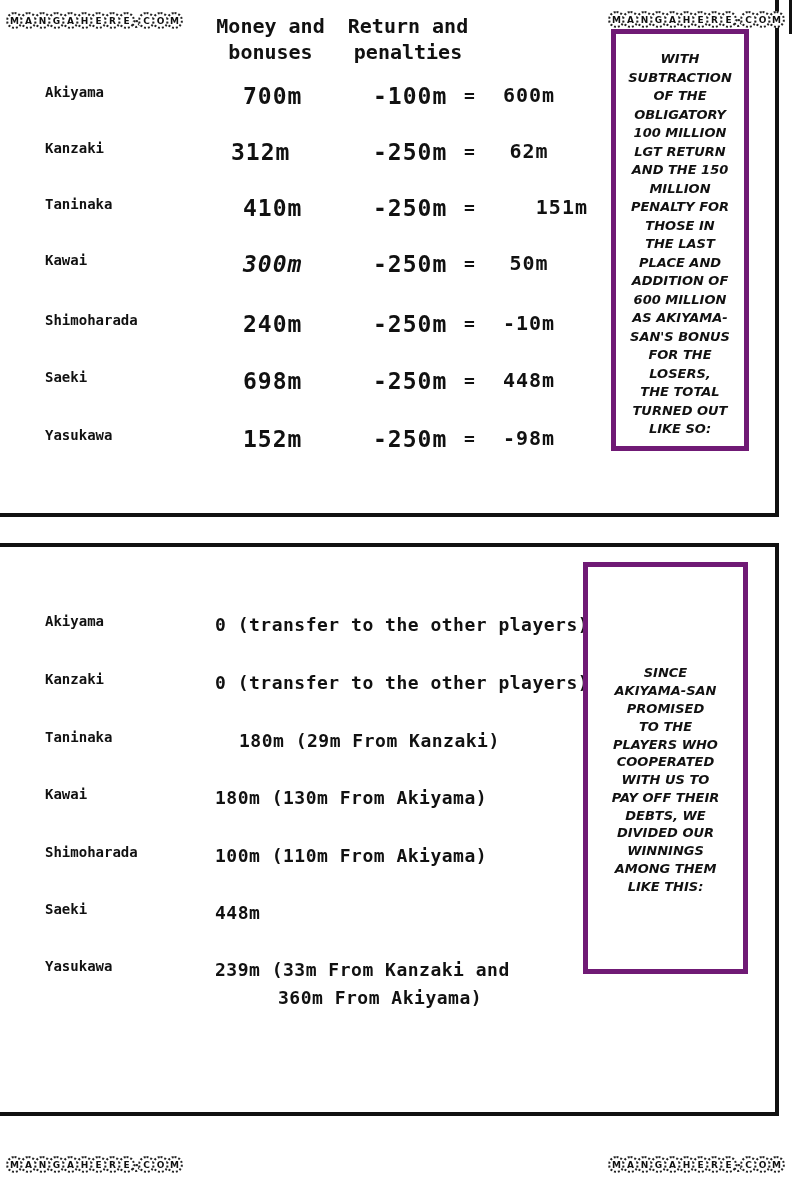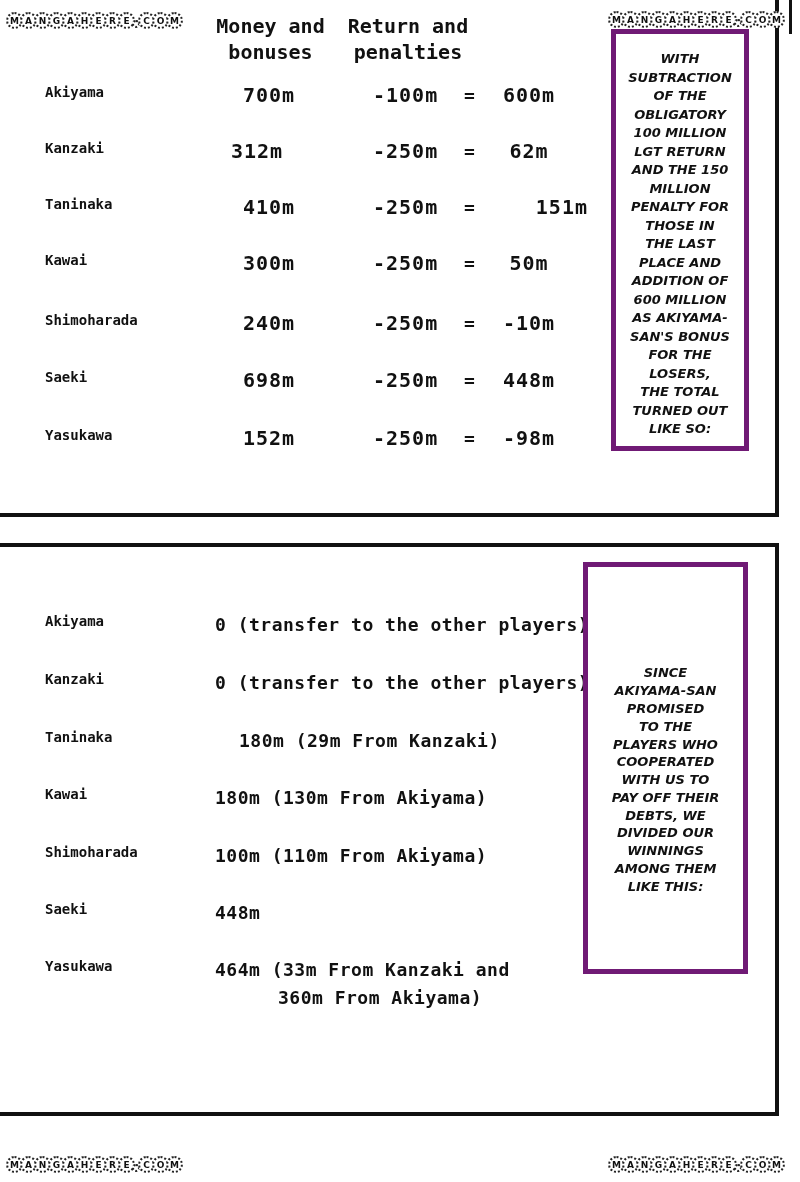--- a/index.html
+++ b/index.html
@@ -42,21 +42,21 @@
   }
   
   .t{
     position:absolute;
     font-family:"DejaVu Sans Mono",monospace;
     font-weight:bold;color:#111;
     white-space:nowrap;
   }
   .hdr{font-size:20px;line-height:26px;text-align:center;white-space:pre-line;}
   .name{font-size:14px;}
-  .num{font-size:20px;letter-spacing:1px;}
+  .num{font-size:23px;letter-spacing:1px;}
   .eq{font-size:18px;}
   .res{font-size:20px;letter-spacing:1px;text-align:center;width:118px;}
   .val{font-size:18px;letter-spacing:0.5px;}
   
   .note-box{
     position:absolute;
     border:5px solid #701a75;background:#fff;
     box-sizing:border-box;
     display:flex;flex-direction:column;align-items:center;
     text-align:center;
@@ -153,21 +153,21 @@
 <div class="t eq" style="left:464px;top:141px;">=</div>
 <div class="t res" style="left:470px;top:139px;">62m</div>
 
 <div class="t name" style="left:45px;top:196px;">Taninaka</div>
 <div class="t num" style="left:243px;top:195px;">410m</div>
 <div class="t num" style="left:373px;top:195px;">-250m</div>
 <div class="t eq" style="left:464px;top:197px;">=</div>
 <div class="t res" style="left:470px;top:195px;text-align:right;">151m</div>
 
 <div class="t name" style="left:45px;top:252px;">Kawai</div>
-<div class="t num" style="left:243px;top:251px;">300m</div>
+<div class="t num" style="left:243px;top:251px;font-style:italic;">300m</div>
 <div class="t num" style="left:373px;top:251px;">-250m</div>
 <div class="t eq" style="left:464px;top:253px;">=</div>
 <div class="t res" style="left:470px;top:251px;">50m</div>
 
 <div class="t name" style="left:45px;top:312px;">Shimoharada</div>
 <div class="t num" style="left:243px;top:311px;">240m</div>
 <div class="t num" style="left:373px;top:311px;">-250m</div>
 <div class="t eq" style="left:464px;top:313px;">=</div>
 <div class="t res" style="left:470px;top:311px;">-10m</div>
 
@@ -217,21 +217,21 @@
 <div class="t name" style="left:45px;top:786px;">Kawai</div>
 <div class="t val" style="left:215px;top:787px;">180m (130m From Akiyama)</div>
 
 <div class="t name" style="left:45px;top:844px;">Shimoharada</div>
 <div class="t val" style="left:215px;top:845px;">100m (110m From Akiyama)</div>
 
 <div class="t name" style="left:45px;top:901px;">Saeki</div>
 <div class="t val" style="left:215px;top:902px;">448m</div>
 
 <div class="t name" style="left:45px;top:958px;">Yasukawa</div>
-<div class="t val" style="left:215px;top:959px;">464m (33m From Kanzaki and</div>
+<div class="t val" style="left:215px;top:959px;">239m (33m From Kanzaki and</div>
 <div class="t val" style="left:278px;top:987px;">360m From Akiyama)</div>
 
 <div id="note2" class="note-box">SINCE
 AKIYAMA-SAN
 PROMISED
 TO THE
 PLAYERS WHO
 COOPERATED
 WITH US TO
 PAY OFF THEIR

